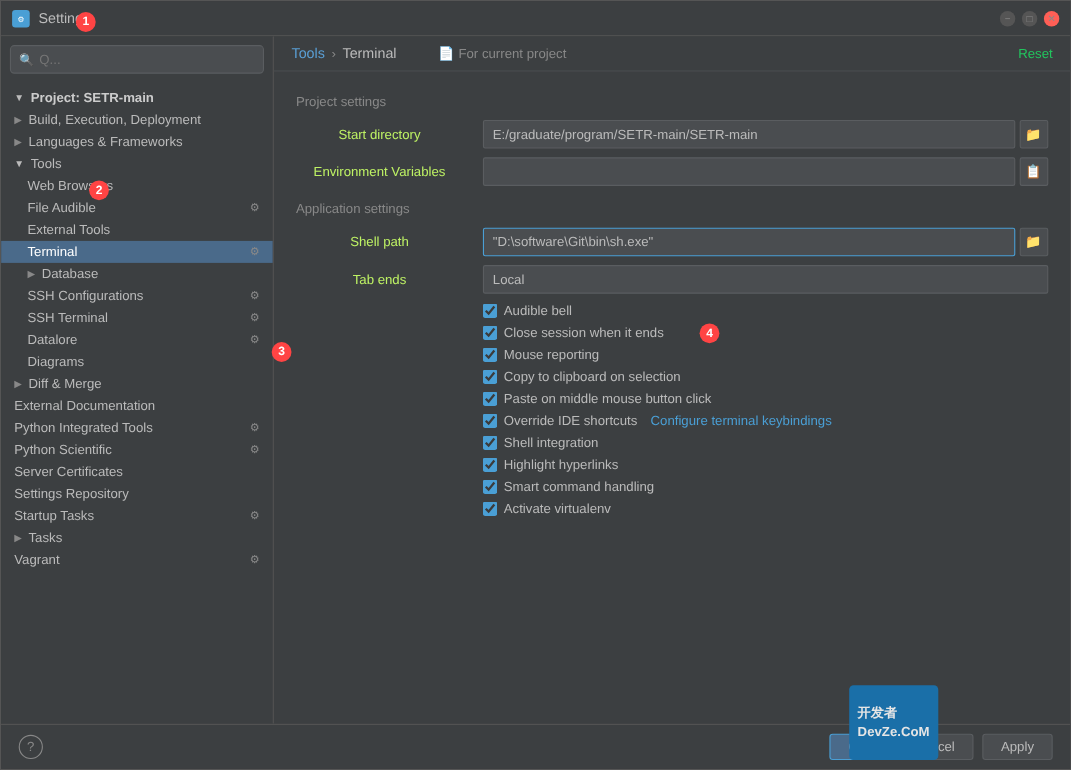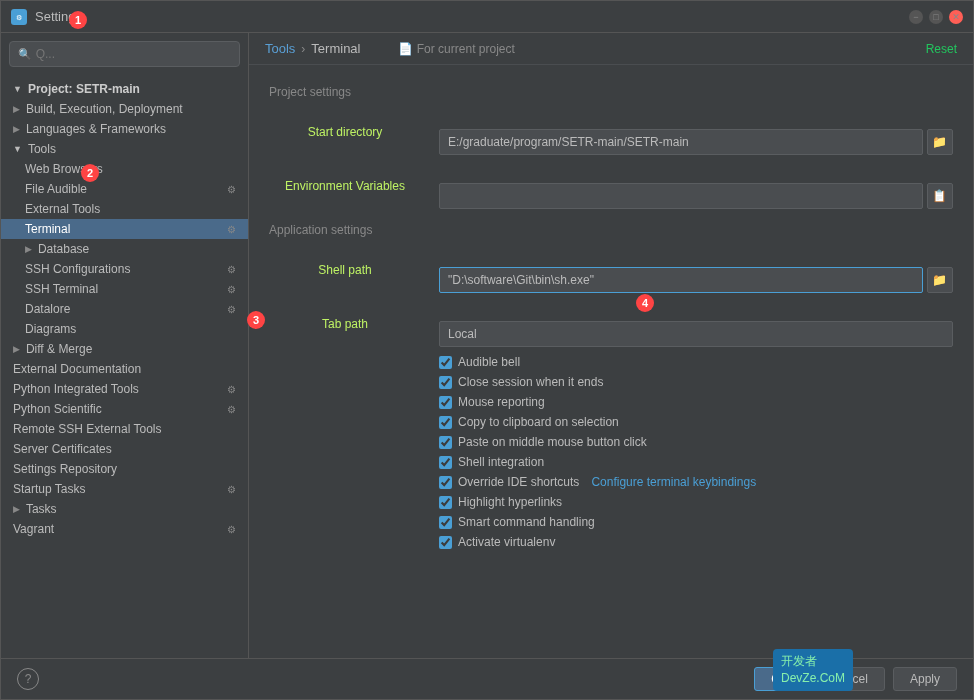--- a/index.html
+++ b/index.html
@@ -196,21 +196,20 @@
       font-size: 12px;
       flex-shrink: 0;
       text-align: center;
       padding-right: 8px;
     }
     .form-input-wrap {
       flex: 1;
       display: flex;
       align-items: center;
       gap: 4px;
-      margin-top: 20px;
     }
     .form-input {
       flex: 1;
       background: #4a4d50;
       border: 1px solid #5a5d60;
       border-radius: 2px;
       height: 26px;
       padding: 0 8px;
       color: #bbbbbb;
       font-size: 12px;
@@ -396,23 +395,20 @@
         <div class="sidebar-item">
           <span>Python Integrated Tools</span>
           <span class="badge">⚙</span>
         </div>
 
         <div class="sidebar-item">
           <span>Python Scientific</span>
           <span class="badge">⚙</span>
         </div>
 
-        <div class="sidebar-item">
-          <span>Remote SSH External Tools</span>
-        </div>
 
         <div class="sidebar-item">
           <span>Server Certificates</span>
         </div>
 
         <div class="sidebar-item">
           <span>Settings Repository</span>
         </div>
 
         <div class="sidebar-item">
@@ -470,21 +466,21 @@
 
           <div class="form-row">
             <span class="form-label">Shell path</span>
             <div class="form-input-wrap">
               <input class="form-input highlight" type="text" value="&quot;D:\software\Git\bin\sh.exe&quot;" style="">
               <div class="browse-btn">📁</div>
             </div>
           </div>
 
           <div class="form-row">
-            <span class="form-label">Tab path</span>
+            <span class="form-label">Tab ends</span>
             <div class="form-input-wrap">
               <input class="form-input" type="text" value="Local" style="">
             </div>
           </div>
         </div>
 
         <div class="checkbox-row">
           <label>
             <input type="checkbox" checked="" style="">
             <span>Audible bell</span>
@@ -510,29 +506,29 @@
         </div>
         <div class="checkbox-row">
           <label>
             <input type="checkbox" checked="" style="">
             <span>Paste on middle mouse button click</span>
           </label>
         </div>
         <div class="checkbox-row">
           <label>
             <input type="checkbox" checked="" style="">
+            <span>Override IDE shortcuts</span>
+          </label>
+          <span class="config-link">Configure terminal keybindings</span>
+        </div>
+        <div class="checkbox-row">
+          <label>
+            <input type="checkbox" checked="" style="">
             <span>Shell integration</span>
           </label>
-        </div>
-        <div class="checkbox-row">
-          <label>
-            <input type="checkbox" checked="" style="">
-            <span>Override IDE shortcuts</span>
-          </label>
-          <span class="config-link">Configure terminal keybindings</span>
         </div>
         <div class="checkbox-row">
           <label>
             <input type="checkbox" checked="" style="">
             <span>Highlight hyperlinks</span>
           </label>
         </div>
         <div class="checkbox-row">
           <label>
             <input type="checkbox" checked="" style="">
@@ -551,21 +547,21 @@
 
   <div class="bottom-bar">
     <div class="help-btn">?</div>
     <div class="bottom-right">
       <button class="btn primary">OK</button>
       <button class="btn">Cancel</button>
       <button class="btn">Apply</button>
     </div>
   </div>
 
-  <div style="position:absolute; bottom:8px; right:120px; background:#1a6fa8; color:#86efac; font-size:12px; font-weight:normal; padding:4px 8px; border-radius:4px; line-height:1.4;">
+  <div style="position:absolute; bottom:8px; right:120px; background:#1a6fa8; color:#e5e5e5; font-size:12px; font-weight:bold; padding:17px 8px; border-radius:4px; line-height:1.4;">
     开发者<br>DevZe.CoM
   </div>
 
   <div style="position:absolute; top:10px; left:68px; color:#ff4444; font-size:13px; font-weight:bold; pointer-events:none;">
     <span style="background:#ff4444;color:white;border-radius:50%;width:18px;height:18px;display:inline-flex;align-items:center;justify-content:center;font-size:11px;">1</span>
   </div>
   <div style="position:absolute; top:163px; left:80px; color:#ff4444; font-size:13px; font-weight:bold; pointer-events:none;">
     <span style="background:#ff4444;color:white;border-radius:50%;width:18px;height:18px;display:inline-flex;align-items:center;justify-content:center;font-size:11px;">2</span>
   </div>
   <div style="position:absolute; top:310px; left:246px; color:#ff4444; font-size:13px; font-weight:bold; pointer-events:none;">

